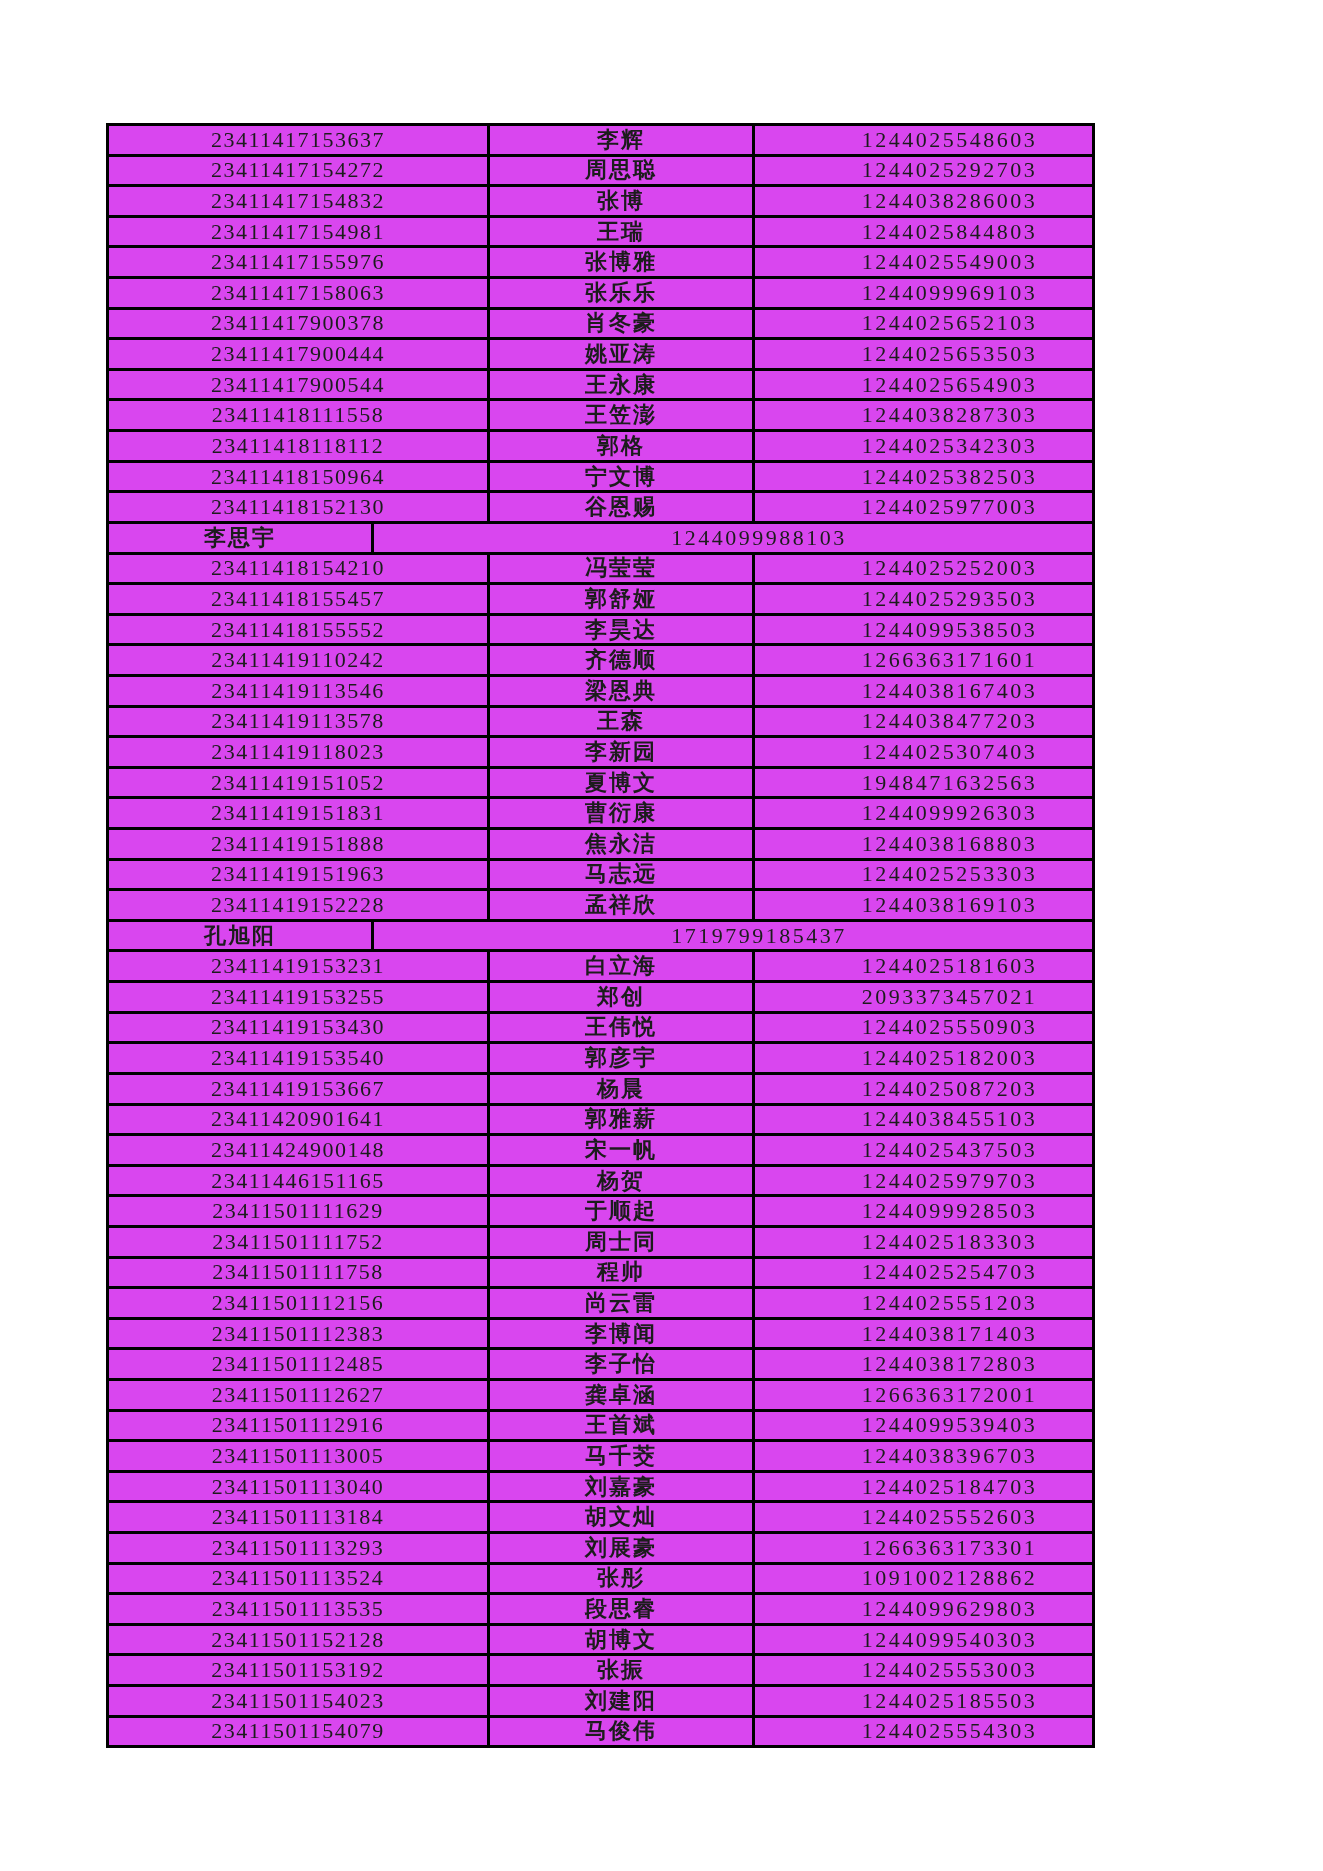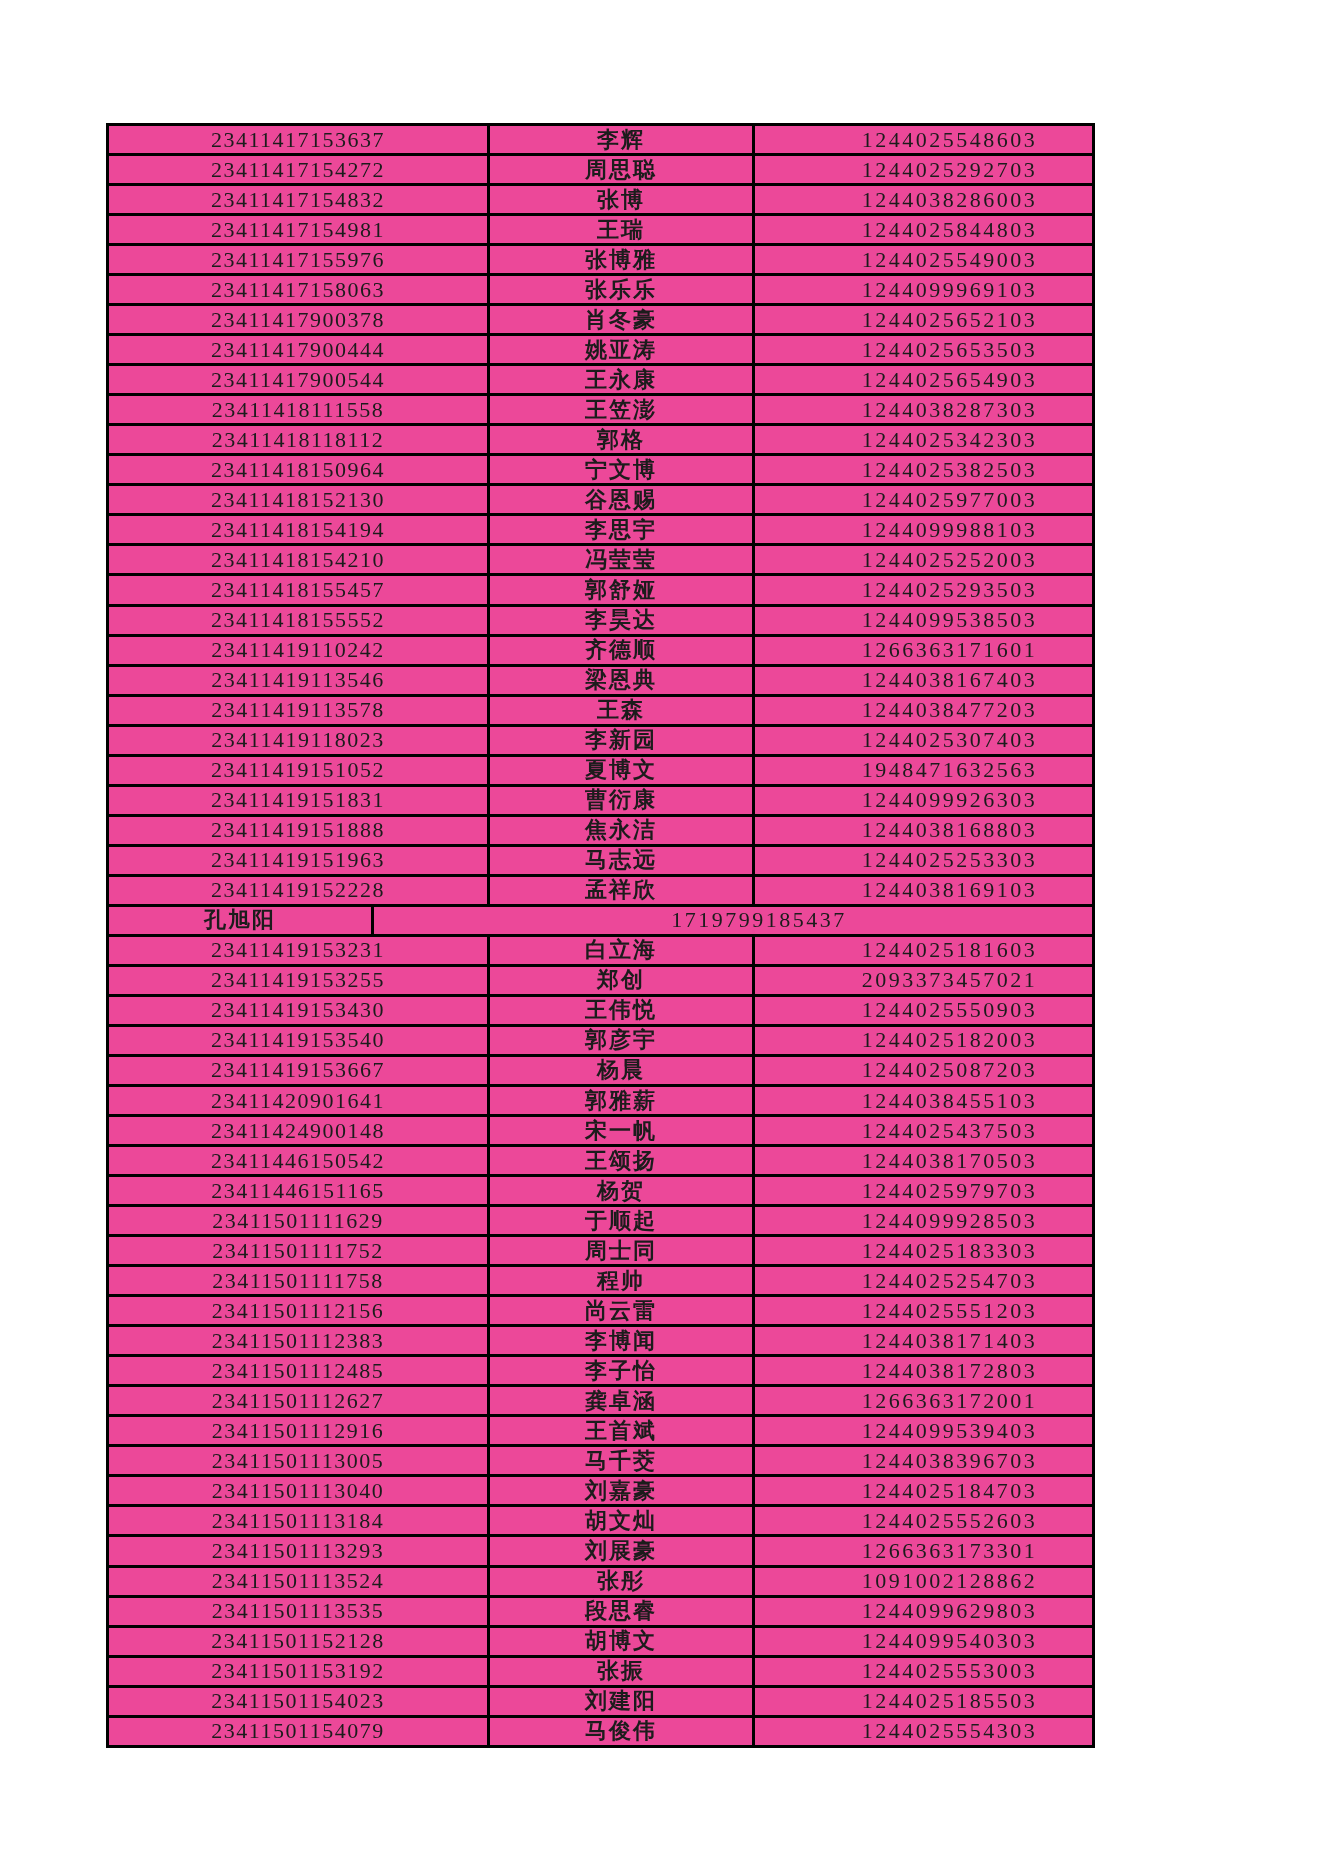--- a/index.html
+++ b/index.html
@@ -21,21 +21,21 @@
   .roster-table {
     position: absolute;
     left: 106px;
     top: 123px;
     width: 989px;
     height: 1625px;
     box-sizing: border-box;
     border: 3px solid #000000;
     display: flex;
     flex-direction: column;
-    background: #ec4899;
+    background: #d946ef;
   }
   .t-row {
     flex: 1 1 0;
     display: flex;
     border-bottom: 3px solid #000000;
     min-height: 0;
   }
   .t-row:last-child {
     border-bottom: none;
   }
@@ -131,21 +131,20 @@
         <div class="cell c-id">23411418150964</div>
         <div class="cell c-name">宁文博</div>
         <div class="cell c-code">1244025382503</div>
       </div>
       <div class="t-row">
         <div class="cell c-id">23411418152130</div>
         <div class="cell c-name">谷恩赐</div>
         <div class="cell c-code">1244025977003</div>
       </div>
       <div class="t-row">
-        <div class="cell c-id">23411418154194</div>
         <div class="cell c-name">李思宇</div>
         <div class="cell c-code">1244099988103</div>
       </div>
       <div class="t-row">
         <div class="cell c-id">23411418154210</div>
         <div class="cell c-name">冯莹莹</div>
         <div class="cell c-code">1244025252003</div>
       </div>
       <div class="t-row">
         <div class="cell c-id">23411418155457</div>
@@ -233,25 +232,20 @@
       </div>
       <div class="t-row">
         <div class="cell c-id">23411420901641</div>
         <div class="cell c-name">郭雅薪</div>
         <div class="cell c-code">1244038455103</div>
       </div>
       <div class="t-row">
         <div class="cell c-id">23411424900148</div>
         <div class="cell c-name">宋一帆</div>
         <div class="cell c-code">1244025437503</div>
-      </div>
-      <div class="t-row">
-        <div class="cell c-id">23411446150542</div>
-        <div class="cell c-name">王颂扬</div>
-        <div class="cell c-code">1244038170503</div>
       </div>
       <div class="t-row">
         <div class="cell c-id">23411446151165</div>
         <div class="cell c-name">杨贺</div>
         <div class="cell c-code">1244025979703</div>
       </div>
       <div class="t-row">
         <div class="cell c-id">23411501111629</div>
         <div class="cell c-name">于顺起</div>
         <div class="cell c-code">1244099928503</div>

